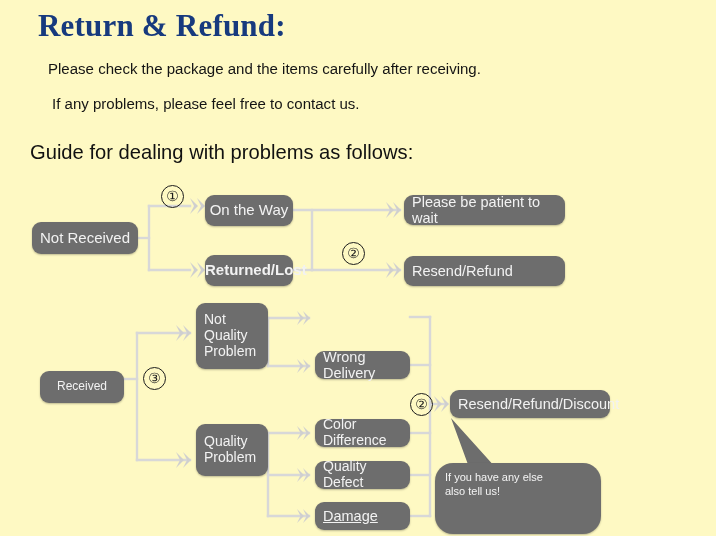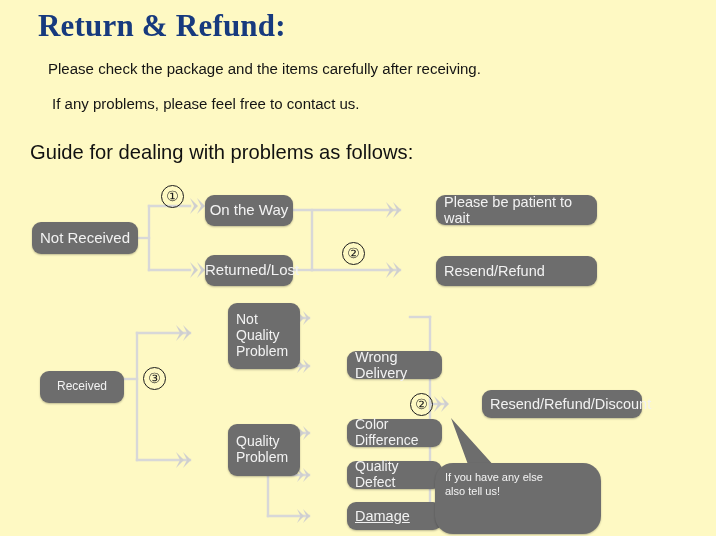--- a/index.html
+++ b/index.html
@@ -44,21 +44,21 @@
     background:#6d6d6d;
     border-radius:9px;
     color:#f2f2f2;
     display:flex;align-items:center;
     box-sizing:border-box;
     box-shadow:0 1px 2px rgba(0,0,0,.25);
     line-height:1.12;
   }
   .node span{display:block;width:100%;}
   .node.center{justify-content:center;text-align:center;}
-  .node.left{justify-content:flex-start;text-align:left;padding-left:8px;margin-left:32px;}
+  .node.left{justify-content:flex-start;text-align:left;padding-left:8px;}
   .node.multi{align-items:center;}
 
   
   .circnum{
     position:absolute;
     width:21px;height:21px;
     border:1.6px solid #1d1d1d;
     border-radius:50%;
     color:#1d1d1d;
     font-family:"Liberation Serif",serif;
@@ -195,21 +195,21 @@
   </div>
 
   <div class="circnum" style="left:161px;top:185px;">
     <span>①</span>
   </div>
 
   <div class="node center" style="left:205px;top:195px;width:88px;height:31px;font-size:15px;">
     <span>On the Way</span>
   </div>
 
-  <div class="node center" style="left:205px;top:255px;width:88px;height:31px;font-size:15px;">
+  <div class="node center" style="left:205px;top:255px;width:88px;height:31px;font-size:15px;font-weight:bold;">
     <span>Returned/Lost</span>
   </div>
 
   <div class="circnum" style="left:342px;top:242px;">
     <span>②</span>
   </div>
 
   <div class="node left" style="left:404px;top:195px;width:161px;height:30px;font-size:14.5px;">
     <span>Please be patient to wait</span>
   </div>

